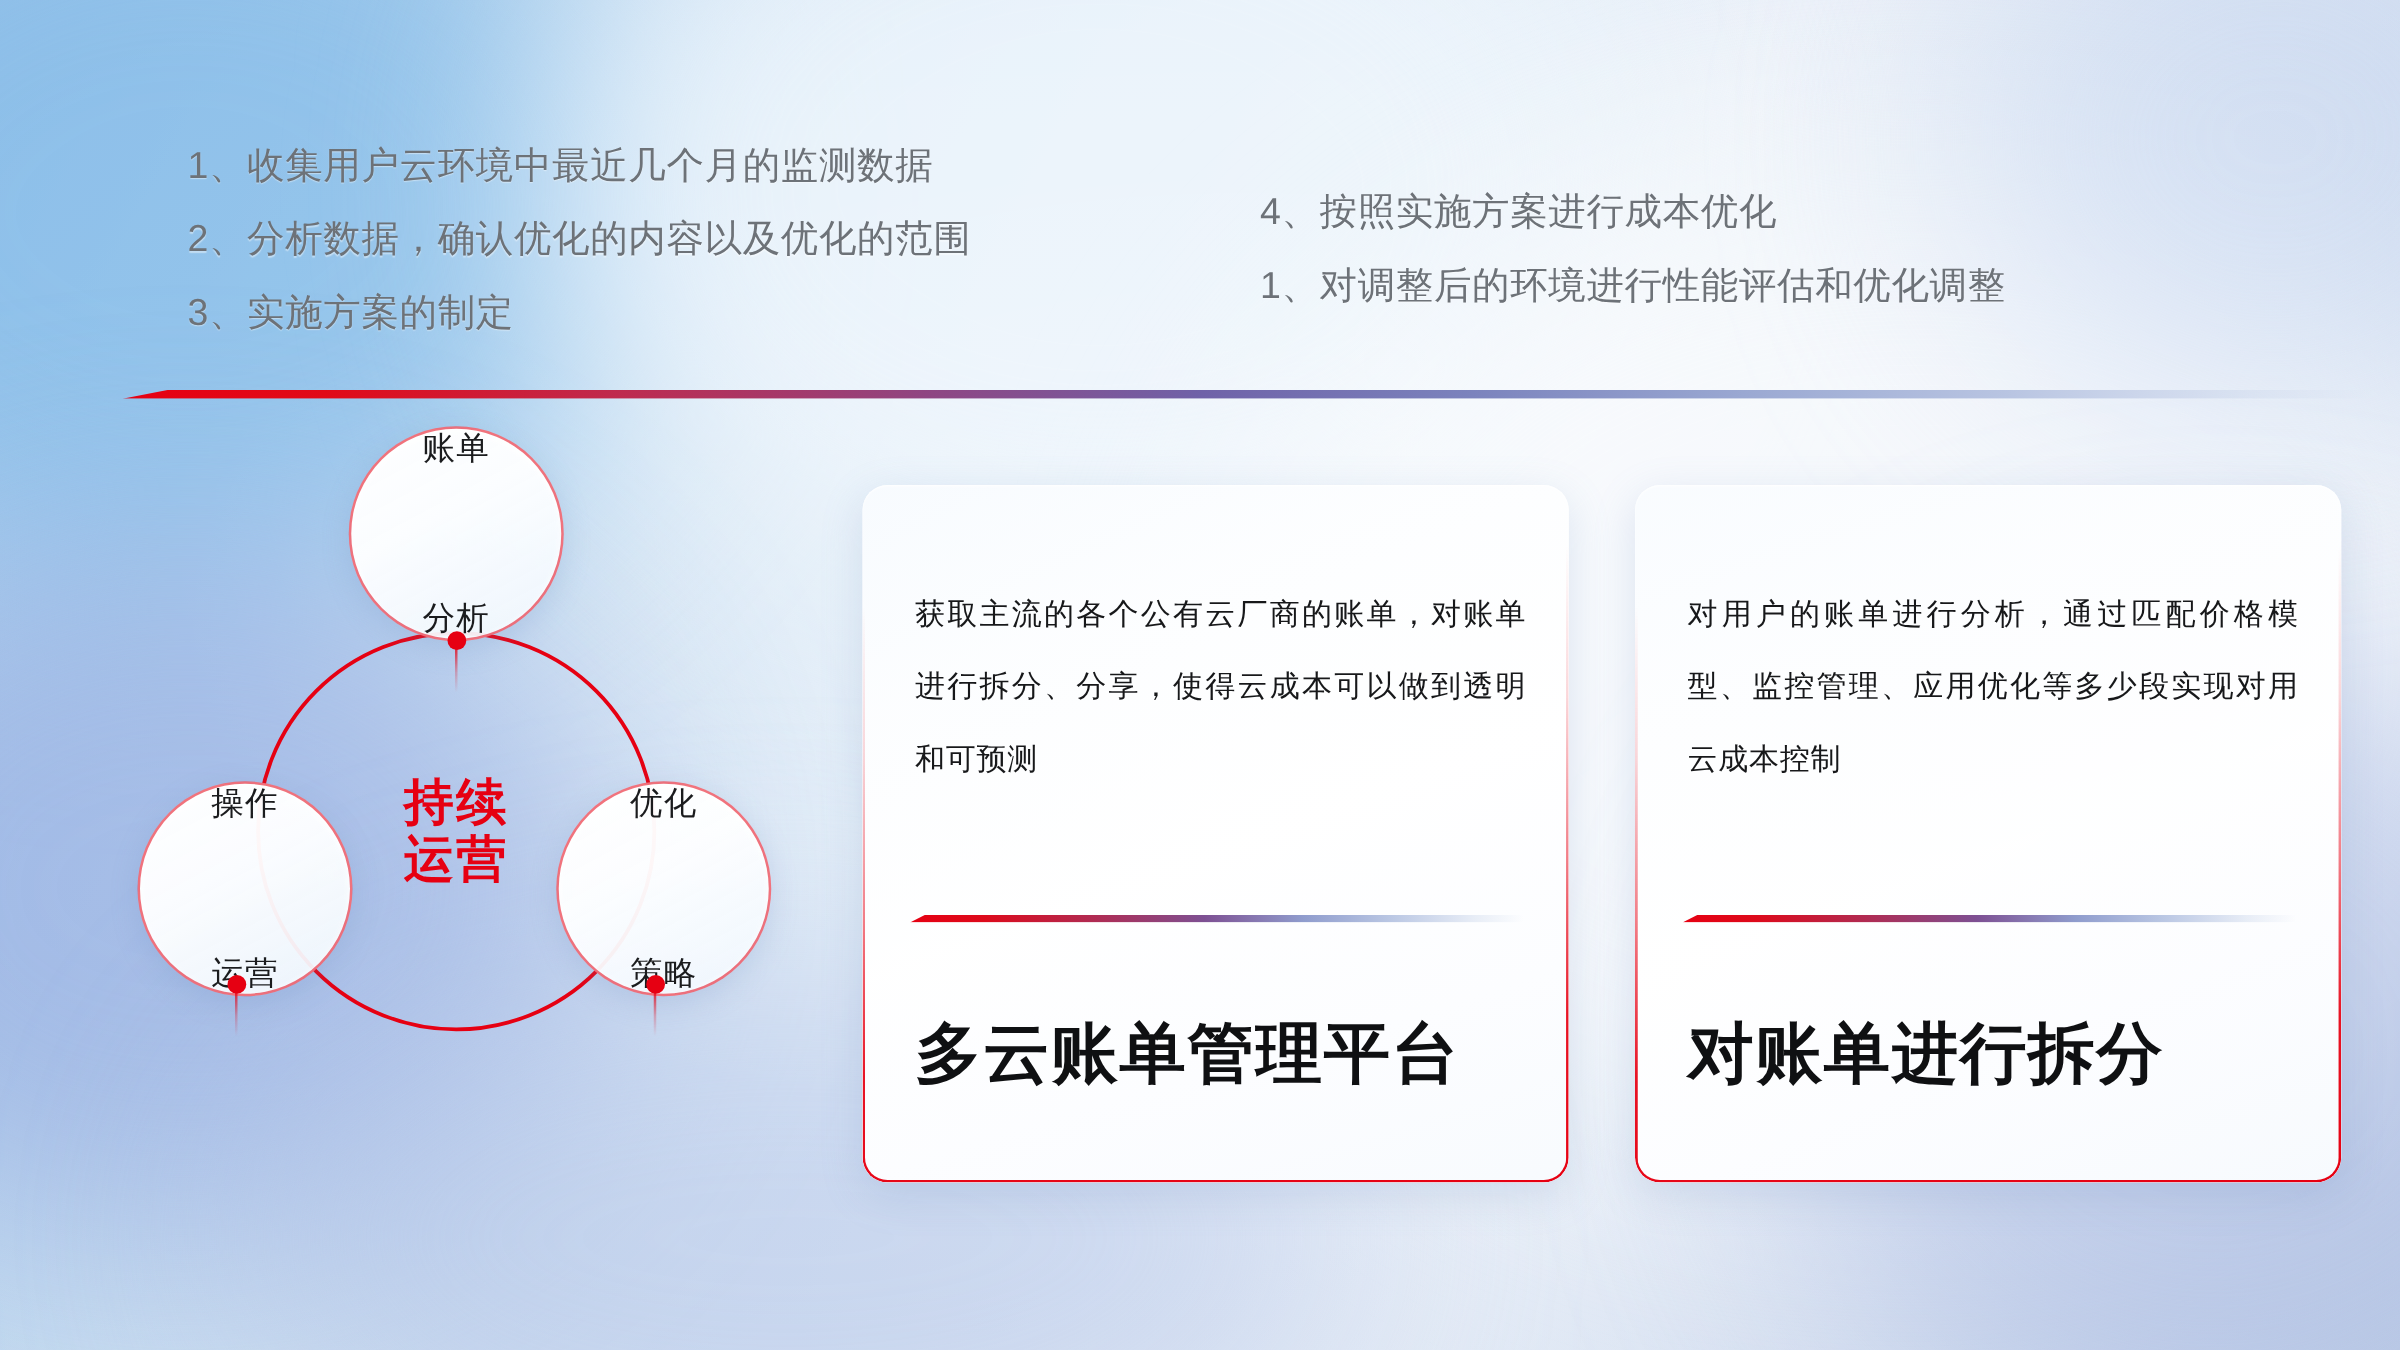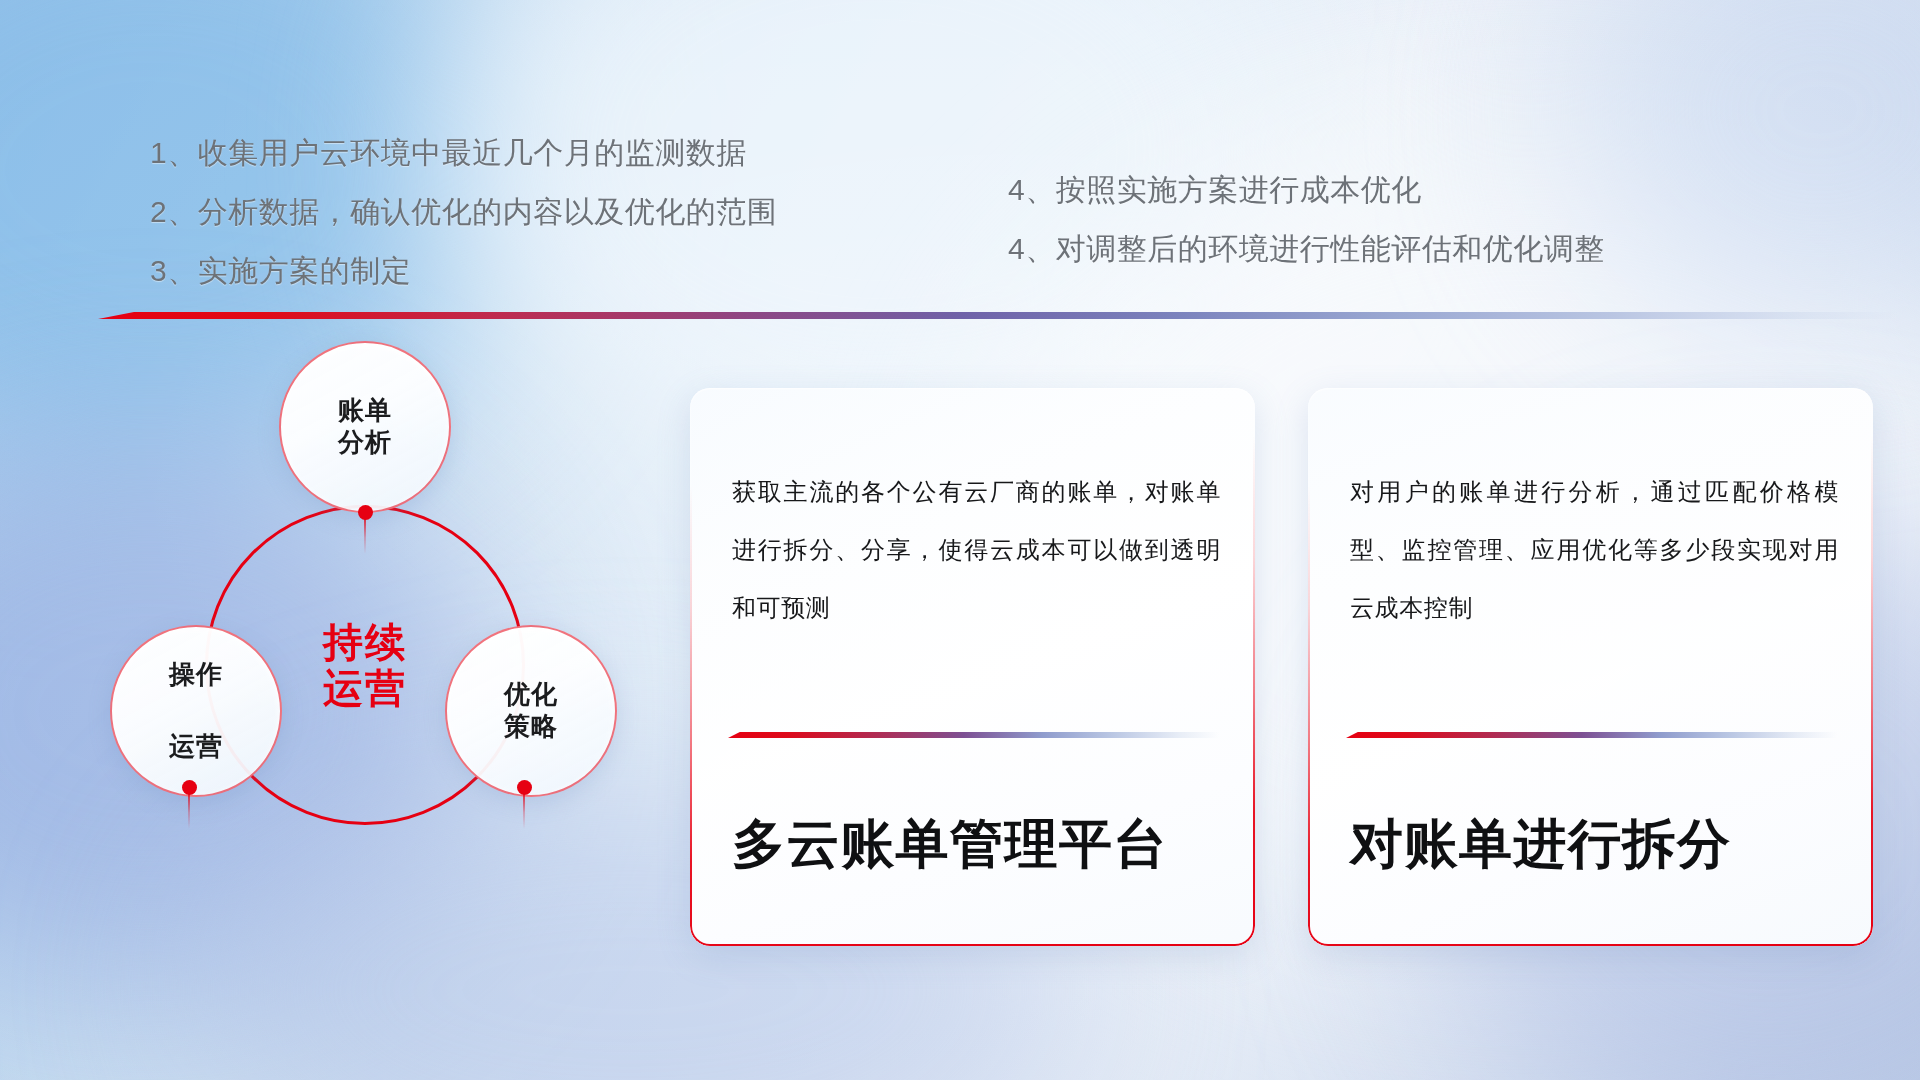--- a/index.html
+++ b/index.html
@@ -91,21 +91,21 @@
     position: absolute;
     color: #6d7278;
     font-size: 30px;
     letter-spacing: 0.5px;
     line-height: 1;
     white-space: nowrap;
     text-shadow: 0 1px 1px rgba(255,255,255,0.45);
   }
   .steps-left  { left: 150px; top: 118px; }
   .steps-right { left: 1008px; top: 155px; }
-  .step-item { margin-bottom: 29px; margin-top: 20px; }
+  .step-item { margin-bottom: 29px; }
   .step-item:last-child { margin-bottom: 0; }
 
   
   .top-divider {
     position: absolute;
     left: 98px;
     top: 312px;
     width: 1800px;
     height: 7px;
   }
@@ -172,23 +172,23 @@
       linear-gradient(152deg,
         rgba(255,255,255,0.99) 0%,
         rgba(253,254,255,0.97) 42%,
         rgba(240,247,253,0.93) 100%);
     box-shadow:
       0 6px 22px rgba(110,140,190,0.22),
       inset 0 2px 6px rgba(255,255,255,0.95);
     display: flex;
     flex-direction: column;
     align-items: center;
-    justify-content: center;
+    justify-content: space-between;
     color: #1b1c1e;
-    font-weight: bold;
+    font-weight: normal;
     font-size: 26px;
     line-height: 1.22;
     letter-spacing: 1px;
   }
   .node-top   { left: 179px; top: -9px; }
   .node-left  { left: 10px;  top: 275px; gap: 40px; }
   .node-right { left: 345px; top: 275px; }
 
   .venn-dot {
     position: absolute;
@@ -317,21 +317,21 @@
   <div class="bg-vignette"></div>
 
   <div class="steps steps-left">
     <div class="step-item">1、收集用户云环境中最近几个月的监测数据</div>
     <div class="step-item">2、分析数据，确认优化的内容以及优化的范围</div>
     <div class="step-item">3、实施方案的制定</div>
   </div>
 
   <div class="steps steps-right">
     <div class="step-item">4、按照实施方案进行成本优化</div>
-    <div class="step-item">4、对调整后的环境进行性能评估和优化调整</div>
+    <div class="step-item">1、对调整后的环境进行性能评估和优化调整</div>
   </div>
 
   <div class="top-divider">
     <div class="bar"></div>
   </div>
 
   <div class="venn">
     <div class="venn-ring"></div>
 
     <div class="venn-center">

